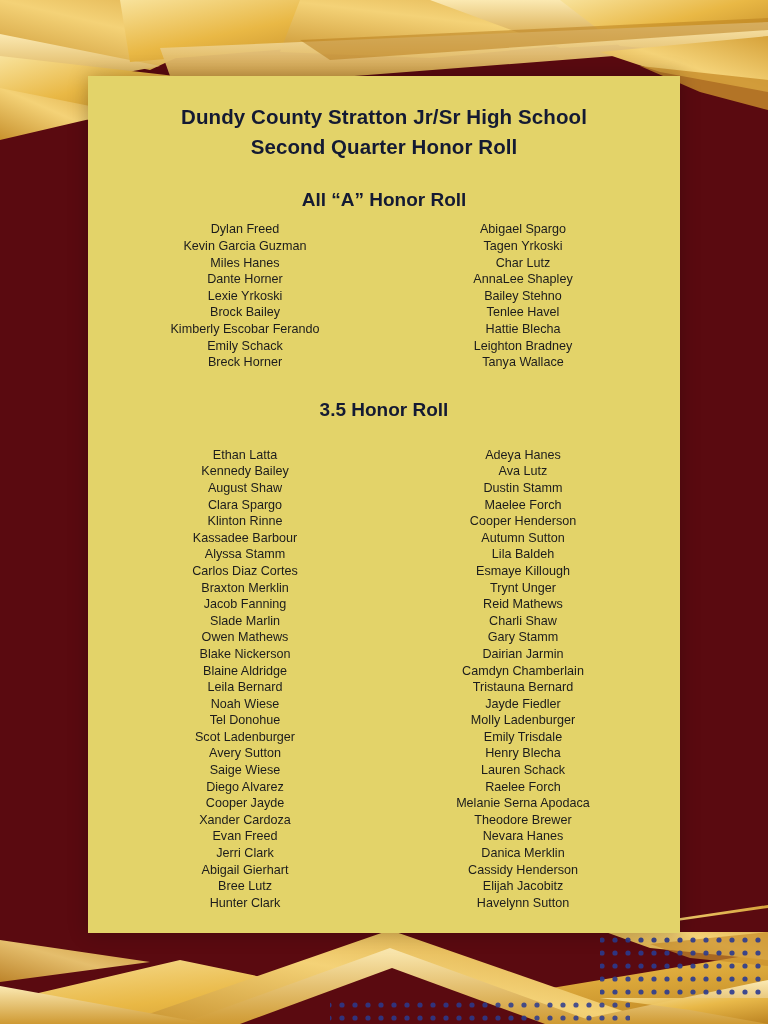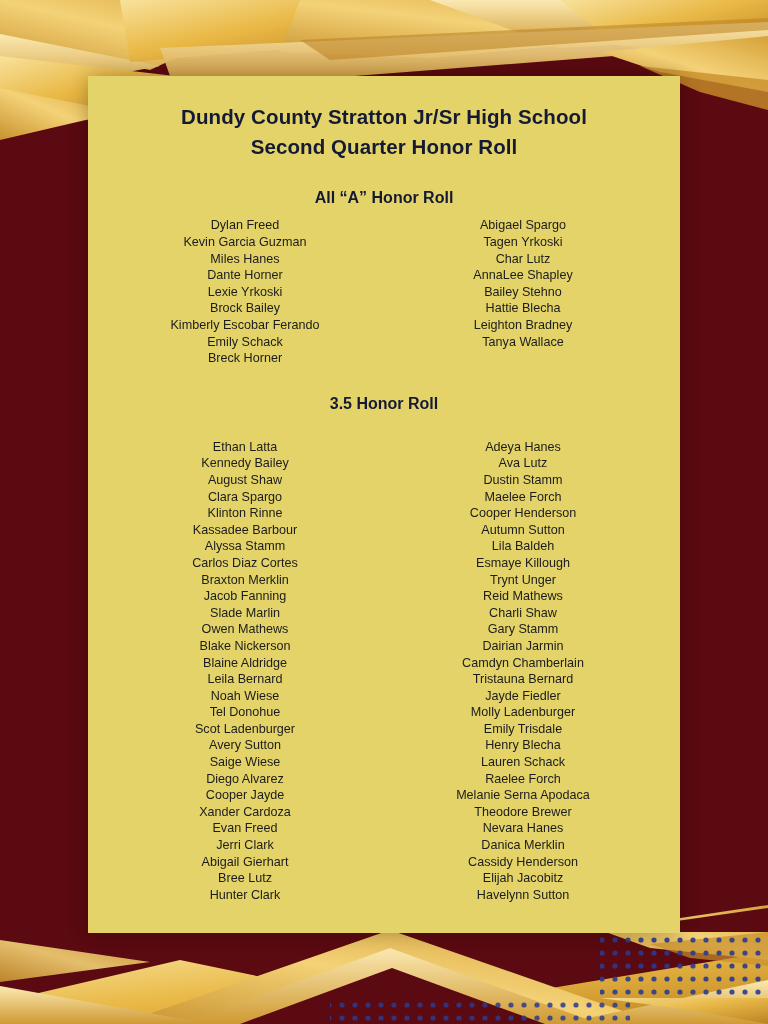--- a/index.html
+++ b/index.html
@@ -49,21 +49,21 @@
     font-weight: bold;
     line-height: 1.45;
     letter-spacing: 0.1px;
     margin: 0 0 16px 0;
   }
   .doc-title .line2 { display: block; }
 
   .section-heading {
     text-align: center;
     color: #141a33;
-    font-size: 16px;
+    font-size: 19px;
     font-weight: bold;
     margin: 28px 0 10px 0;
   }
   .section-heading.spaced {
     margin-top: 28px;
     margin-bottom: 26px;
   }
 
   .columns {
     display: flex;
@@ -158,20 +158,21 @@
         <div class="name">Kimberly Escobar Ferando</div>
         <div class="name">Emily Schack</div>
         <div class="name">Breck Horner</div>
       </div>
       <div class="col">
         <div class="name">Abigael Spargo</div>
         <div class="name">Tagen Yrkoski</div>
         <div class="name">Char Lutz</div>
         <div class="name">AnnaLee Shapley</div>
         <div class="name">Bailey Stehno</div>
+        <div class="name">Tenlee Havel</div>
         <div class="name">Hattie Blecha</div>
         <div class="name">Leighton Bradney</div>
         <div class="name">Tanya Wallace</div>
       </div>
     </div>
 
     <div class="section-heading spaced">3.5 Honor Roll</div>
 
     <div class="columns">
       <div class="col">

